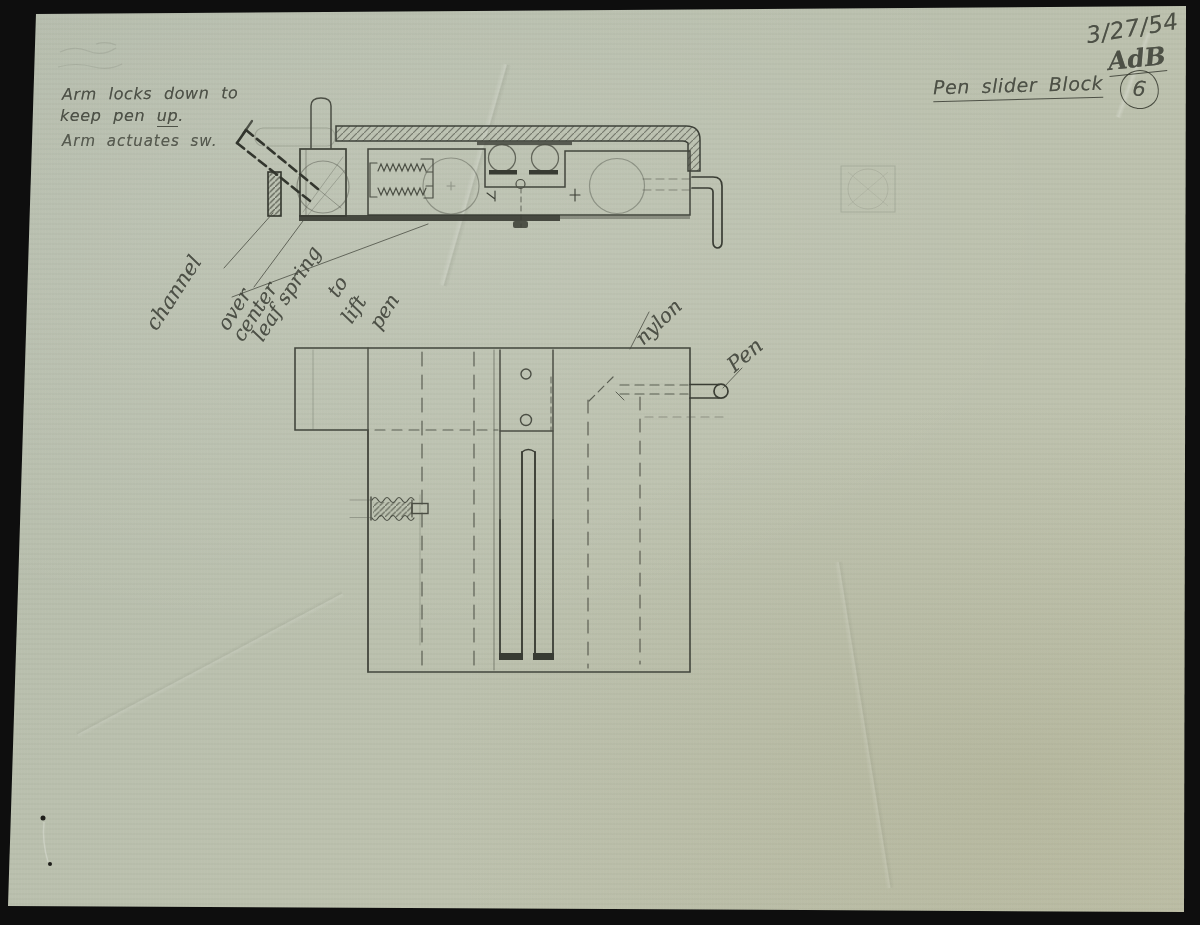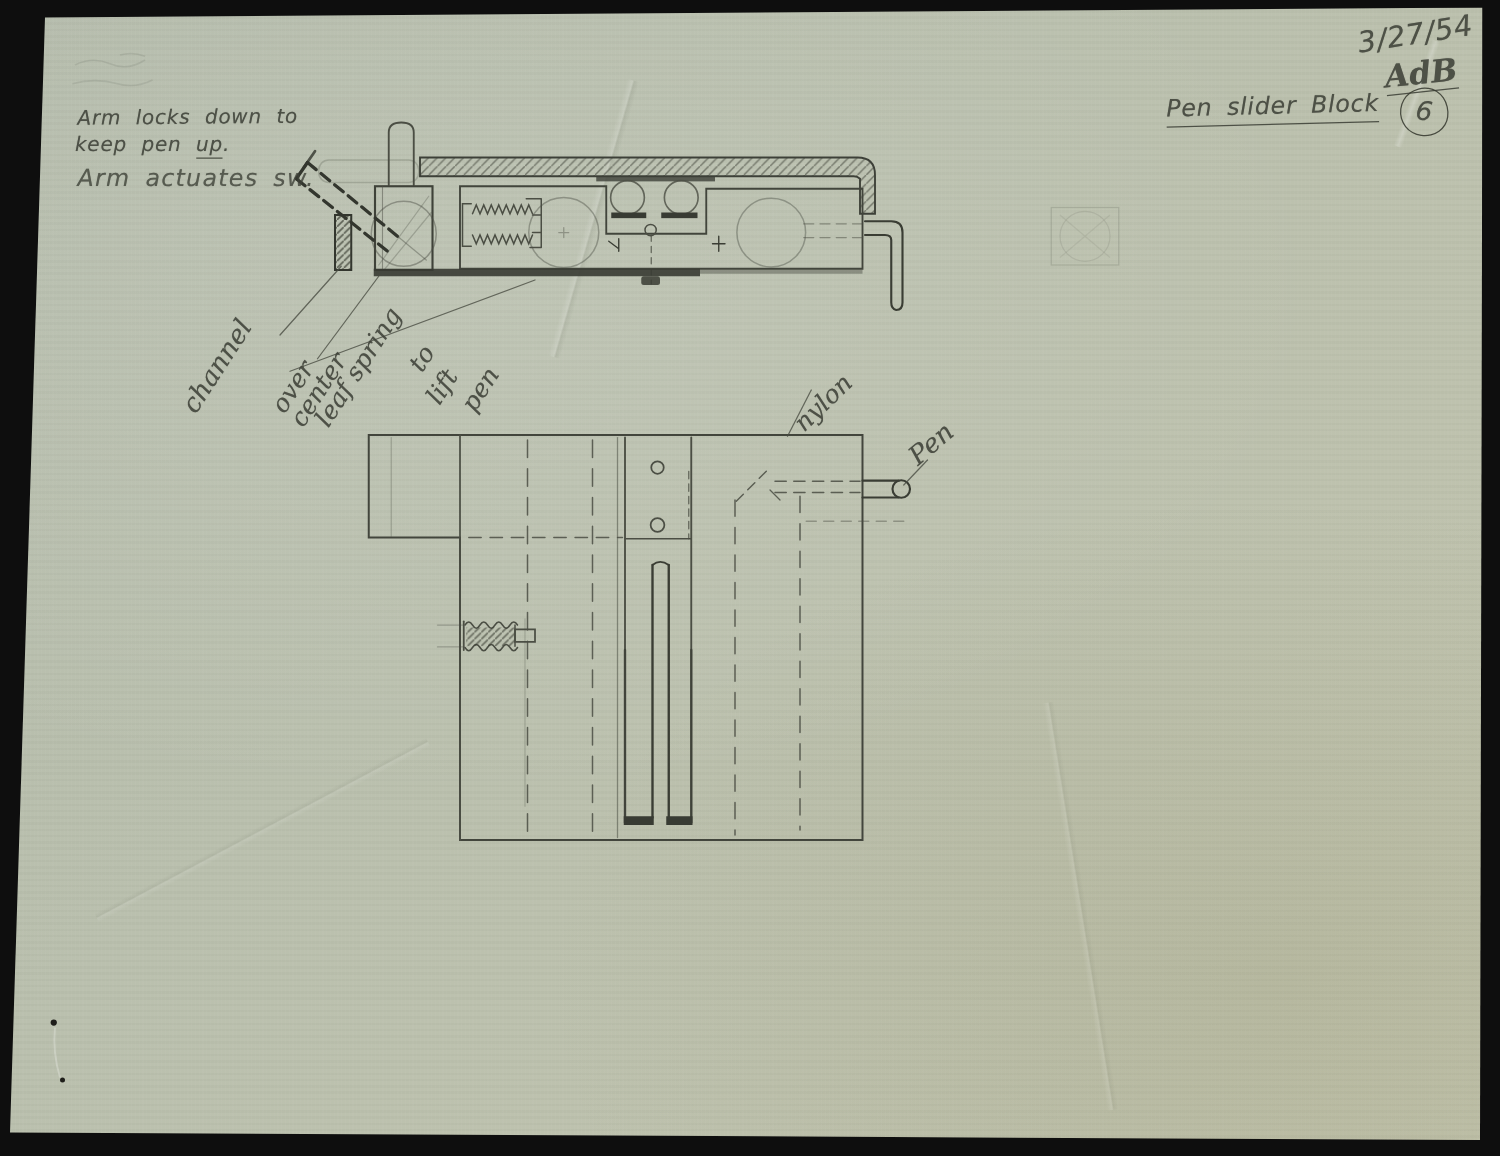--- a/index.html
+++ b/index.html
@@ -217,21 +217,21 @@
     <div class="hw print sheet-circle" style="left:1120px;top:70px;width:37px;height:37px;font-size:21px;transform:rotate(7deg);">
       <span>6</span>
     </div>
     <div class="hw print u" style="left:933px;top:76px;font-size:19px;word-spacing:5px;padding-bottom:3px;transform:rotate(-1.5deg);">Pen slider Block</div>
 
     <div class="hw print" style="left:62px;top:86px;font-size:16px;word-spacing:6px;transform:rotate(-.5deg);">Arm locks down to</div>
     <div class="hw print" style="left:60px;top:108px;font-size:16px;word-spacing:6px;">
       <span>keep pen</span>
       <span class="u">up</span><span>.</span>
     </div>
-    <div class="hw print" style="left:62px;top:134px;font-size:19px;word-spacing:5px;letter-spacing:1px;opacity:.8;">Arm actuates sw.</div>
+    <div class="hw print" style="left:62px;top:134px;font-size:15px;word-spacing:5px;letter-spacing:1px;opacity:.8;">Arm actuates sw.</div>
 
     <div class="hw script rot" style="left:160px;top:312px;font-size:21px;transform:rotate(-57deg);">channel</div>
     <div class="hw script rot" style="left:231px;top:313px;font-size:20px;transform:rotate(-57deg);">over</div>
     <div class="hw script rot" style="left:246px;top:324px;font-size:20px;transform:rotate(-57deg);">center</div>
     <div class="hw script rot" style="left:266px;top:324px;font-size:20px;transform:rotate(-57deg);">leaf spring</div>
     <div class="hw script rot" style="left:341px;top:280px;font-size:20px;transform:rotate(-57deg);">to</div>
     <div class="hw script rot" style="left:355px;top:306px;font-size:20px;transform:rotate(-57deg);">lift</div>
     <div class="hw script rot" style="left:383px;top:312px;font-size:20px;transform:rotate(-57deg);">pen</div>
     <div class="hw script rot" style="left:646px;top:328px;font-size:20px;transform:rotate(-44deg);">nylon</div>
     <div class="hw script rot" style="left:737px;top:354px;font-size:21px;transform:rotate(-40deg);">Pen</div>

